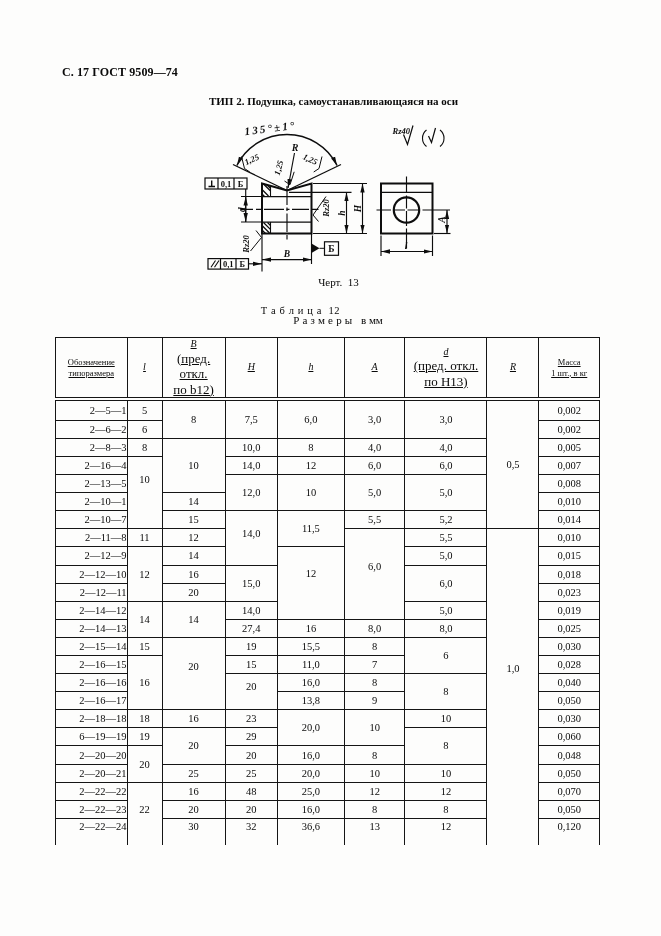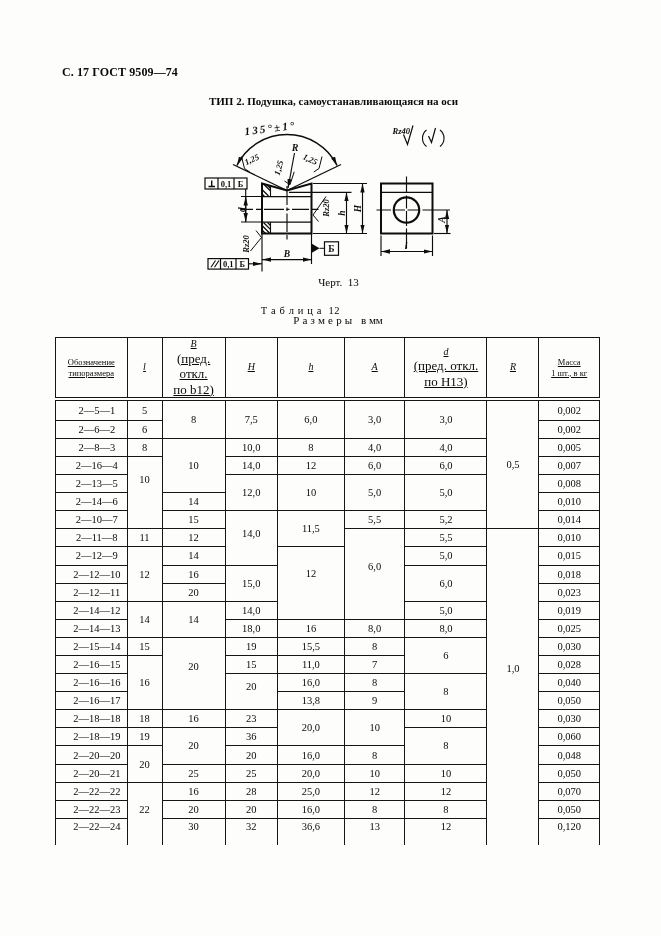--- a/index.html
+++ b/index.html
@@ -12,21 +12,21 @@
 #razm{position:absolute;left:8px;top:313.5px;width:660px;text-align:center;font-size:11px;}
 #razm .ls{letter-spacing:3.2px;}
 table{position:absolute;left:55px;top:337px;border-collapse:collapse;table-layout:fixed;
       width:544px;font-size:10.5px;}
 tr{height:18.1px;}
 td,th{border:1px solid #151515;padding:0;text-align:center;vertical-align:middle;
       font-weight:normal;overflow:hidden;}
 th{font-size:8.5px;line-height:1.25;}
 th i{font-size:10px;}
 tr.hd th{border-bottom:4px double #151515;text-decoration:underline;}
-td.ds{text-align:center;padding-left:11px;}
+td.ds{text-align:right;padding-left:11px;}
 tr.last{height:26.5px;}
 tr.last td{border-bottom:none;vertical-align:top;padding-top:2px;margin-top:46px;}
 i{font-style:italic;}
 .sm{font-size:13px;line-height:1.2;display:block;}
 </style>
 </head>
 <body>
 
 <div id="hdr">С. 17 ГОСТ 9509—74</div>
 
@@ -256,21 +256,21 @@
 <tr>
         <td class="ds">2—13—5</td>
         <td rowspan="2">12,0</td>
         <td rowspan="2">10</td>
         <td rowspan="2">5,0</td>
         <td rowspan="2">5,0</td>
         <td>0,008</td>
       </tr>
 
 <tr>
-        <td class="ds">2—14—6</td>
+        <td class="ds">2—10—1</td>
         <td>14</td>
         <td>0,010</td>
       </tr>
 
 <tr>
         <td class="ds">2—10—7</td>
         <td>15</td>
         <td rowspan="3" style="padding-bottom:8px">14,0</td>
         <td rowspan="2">11,5</td>
         <td>5,5</td>
@@ -315,21 +315,21 @@
         <td class="ds">2—14—12</td>
         <td rowspan="2">14</td>
         <td rowspan="2">14</td>
         <td>14,0</td>
         <td>5,0</td>
         <td>0,019</td>
       </tr>
 
 <tr>
         <td class="ds">2—14—13</td>
-        <td>18,0</td>
+        <td>27,4</td>
         <td>16</td>
         <td>8,0</td>
         <td>8,0</td>
         <td>0,025</td>
       </tr>
 
 <tr>
         <td class="ds">2—15—14</td>
         <td>15</td>
         <td rowspan="4" style="padding-bottom:14px">20</td>
@@ -370,24 +370,24 @@
         <td>18</td>
         <td>16</td>
         <td>23</td>
         <td rowspan="2">20,0</td>
         <td rowspan="2">10</td>
         <td>10</td>
         <td>0,030</td>
       </tr>
 
 <tr>
-        <td class="ds">2—18—19</td>
+        <td class="ds">6—19—19</td>
         <td>19</td>
         <td rowspan="2">20</td>
-        <td>36</td>
+        <td>29</td>
         <td rowspan="2">8</td>
         <td>0,060</td>
       </tr>
 
 <tr>
         <td class="ds">2—20—20</td>
         <td rowspan="2">20</td>
         <td>20</td>
         <td>16,0</td>
         <td>8</td>
@@ -401,21 +401,21 @@
         <td>20,0</td>
         <td>10</td>
         <td>10</td>
         <td>0,050</td>
       </tr>
 
 <tr>
         <td class="ds">2—22—22</td>
         <td rowspan="3" style="border-bottom:none;padding-bottom:8px">22</td>
         <td>16</td>
-        <td>28</td>
+        <td>48</td>
         <td>25,0</td>
         <td>12</td>
         <td>12</td>
         <td>0,070</td>
       </tr>
 
 <tr>
         <td class="ds">2—22—23</td>
         <td>20</td>
         <td>20</td>

